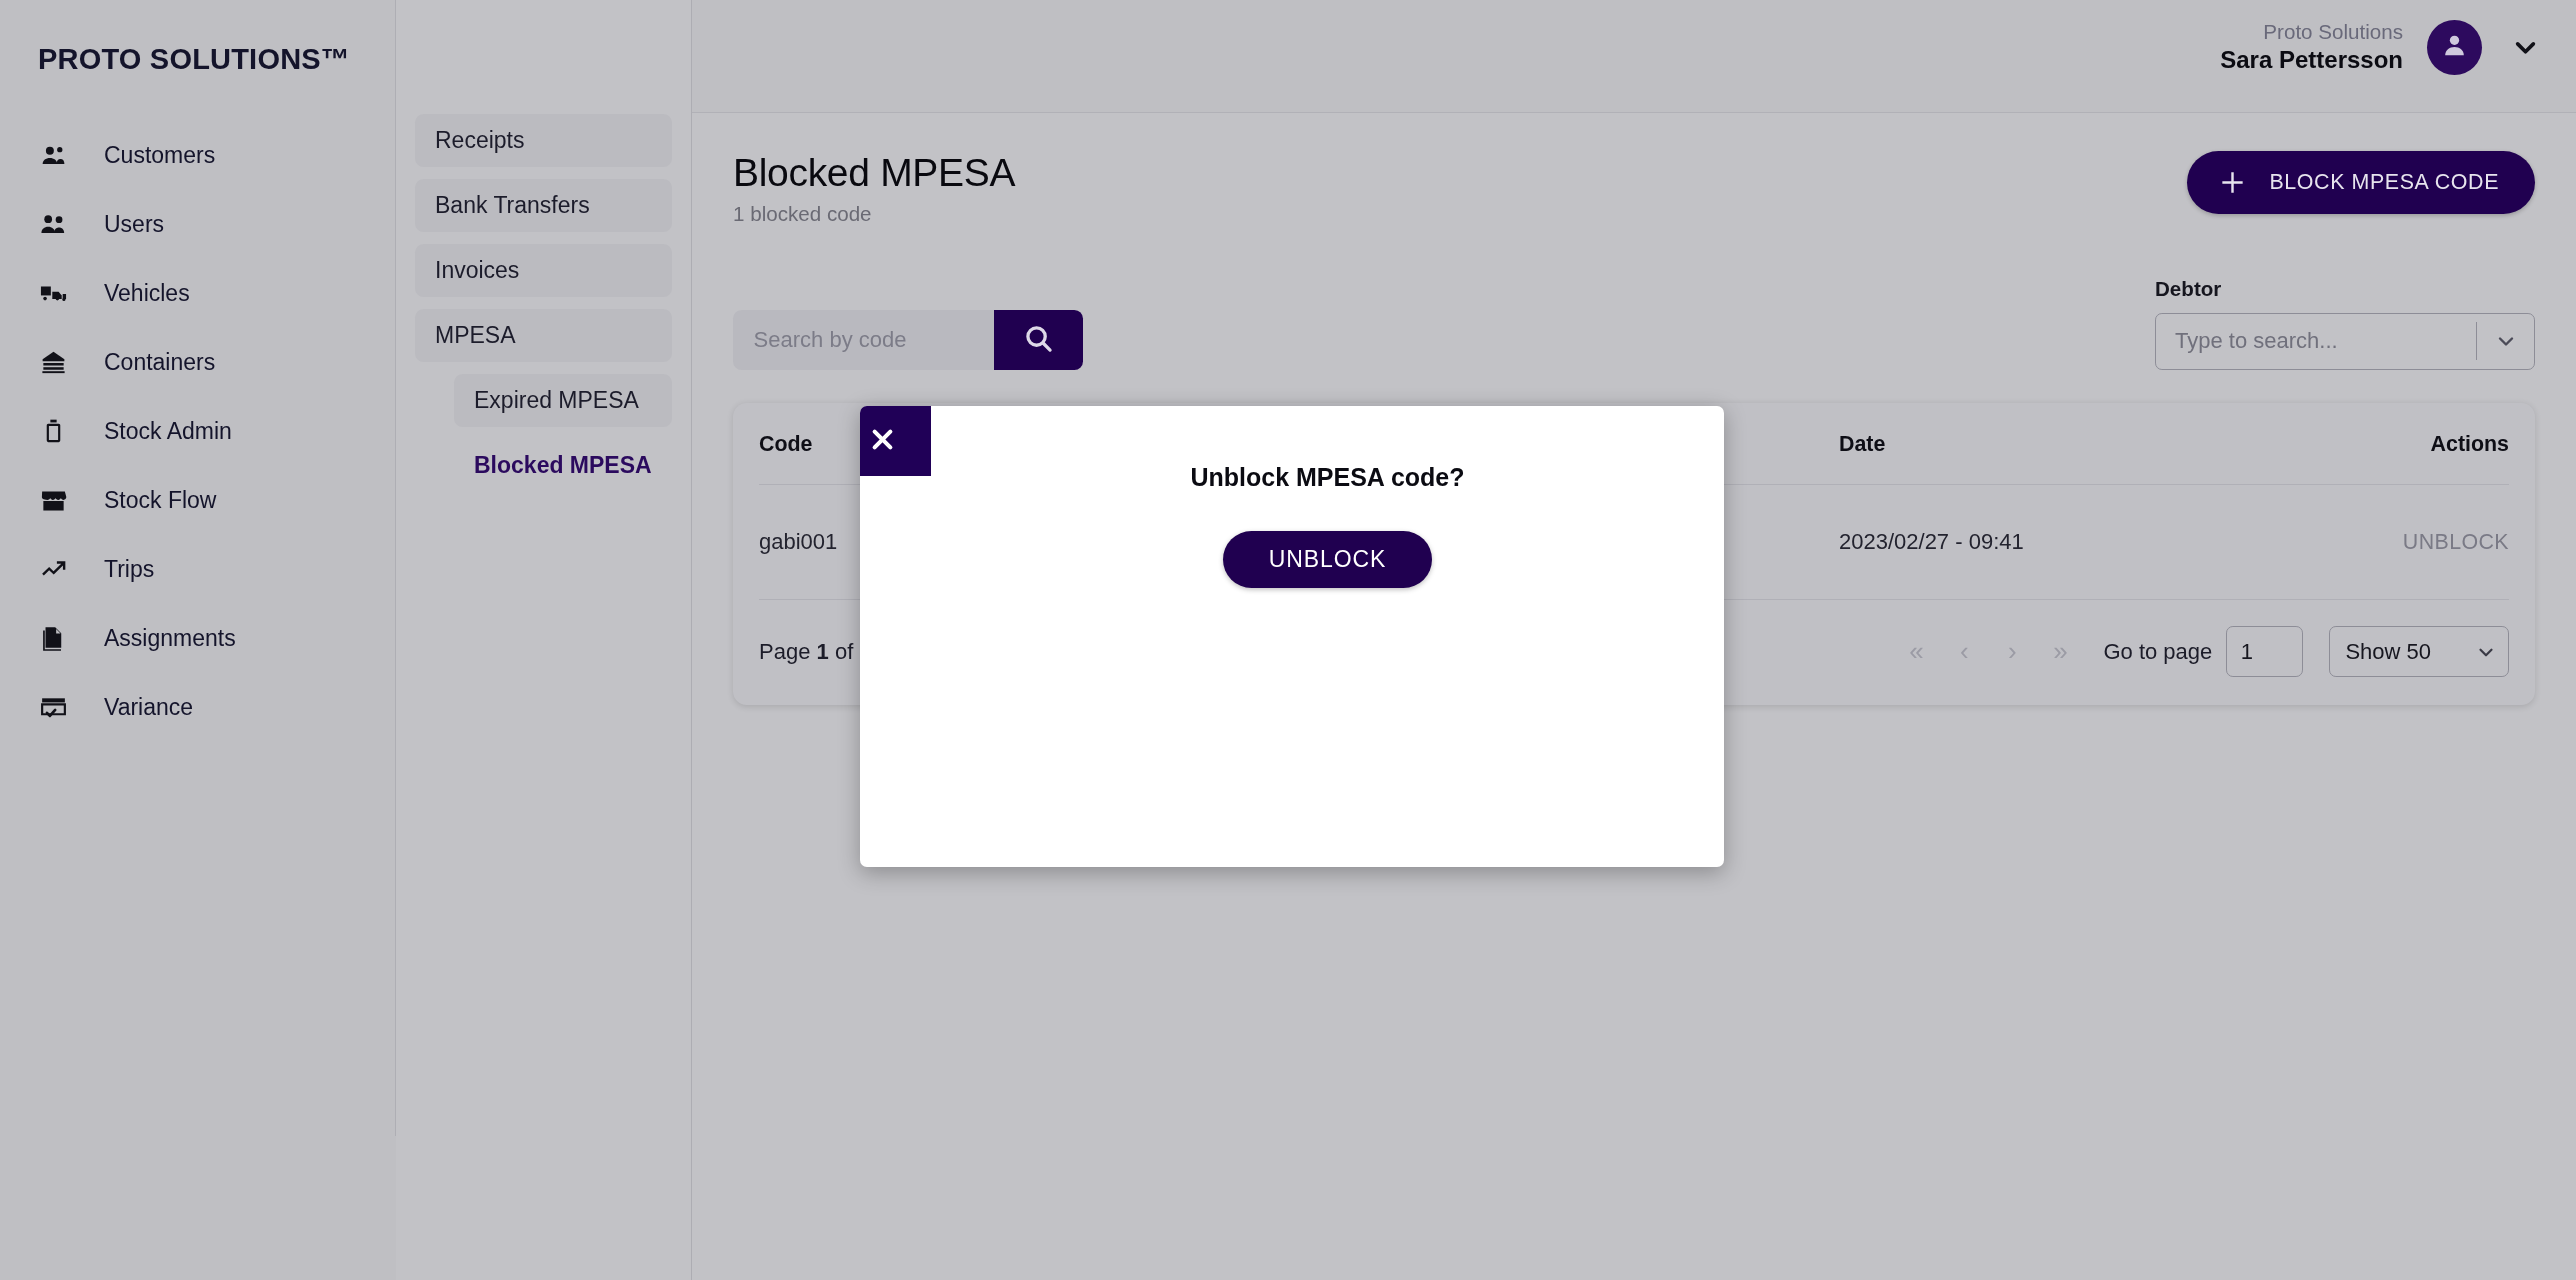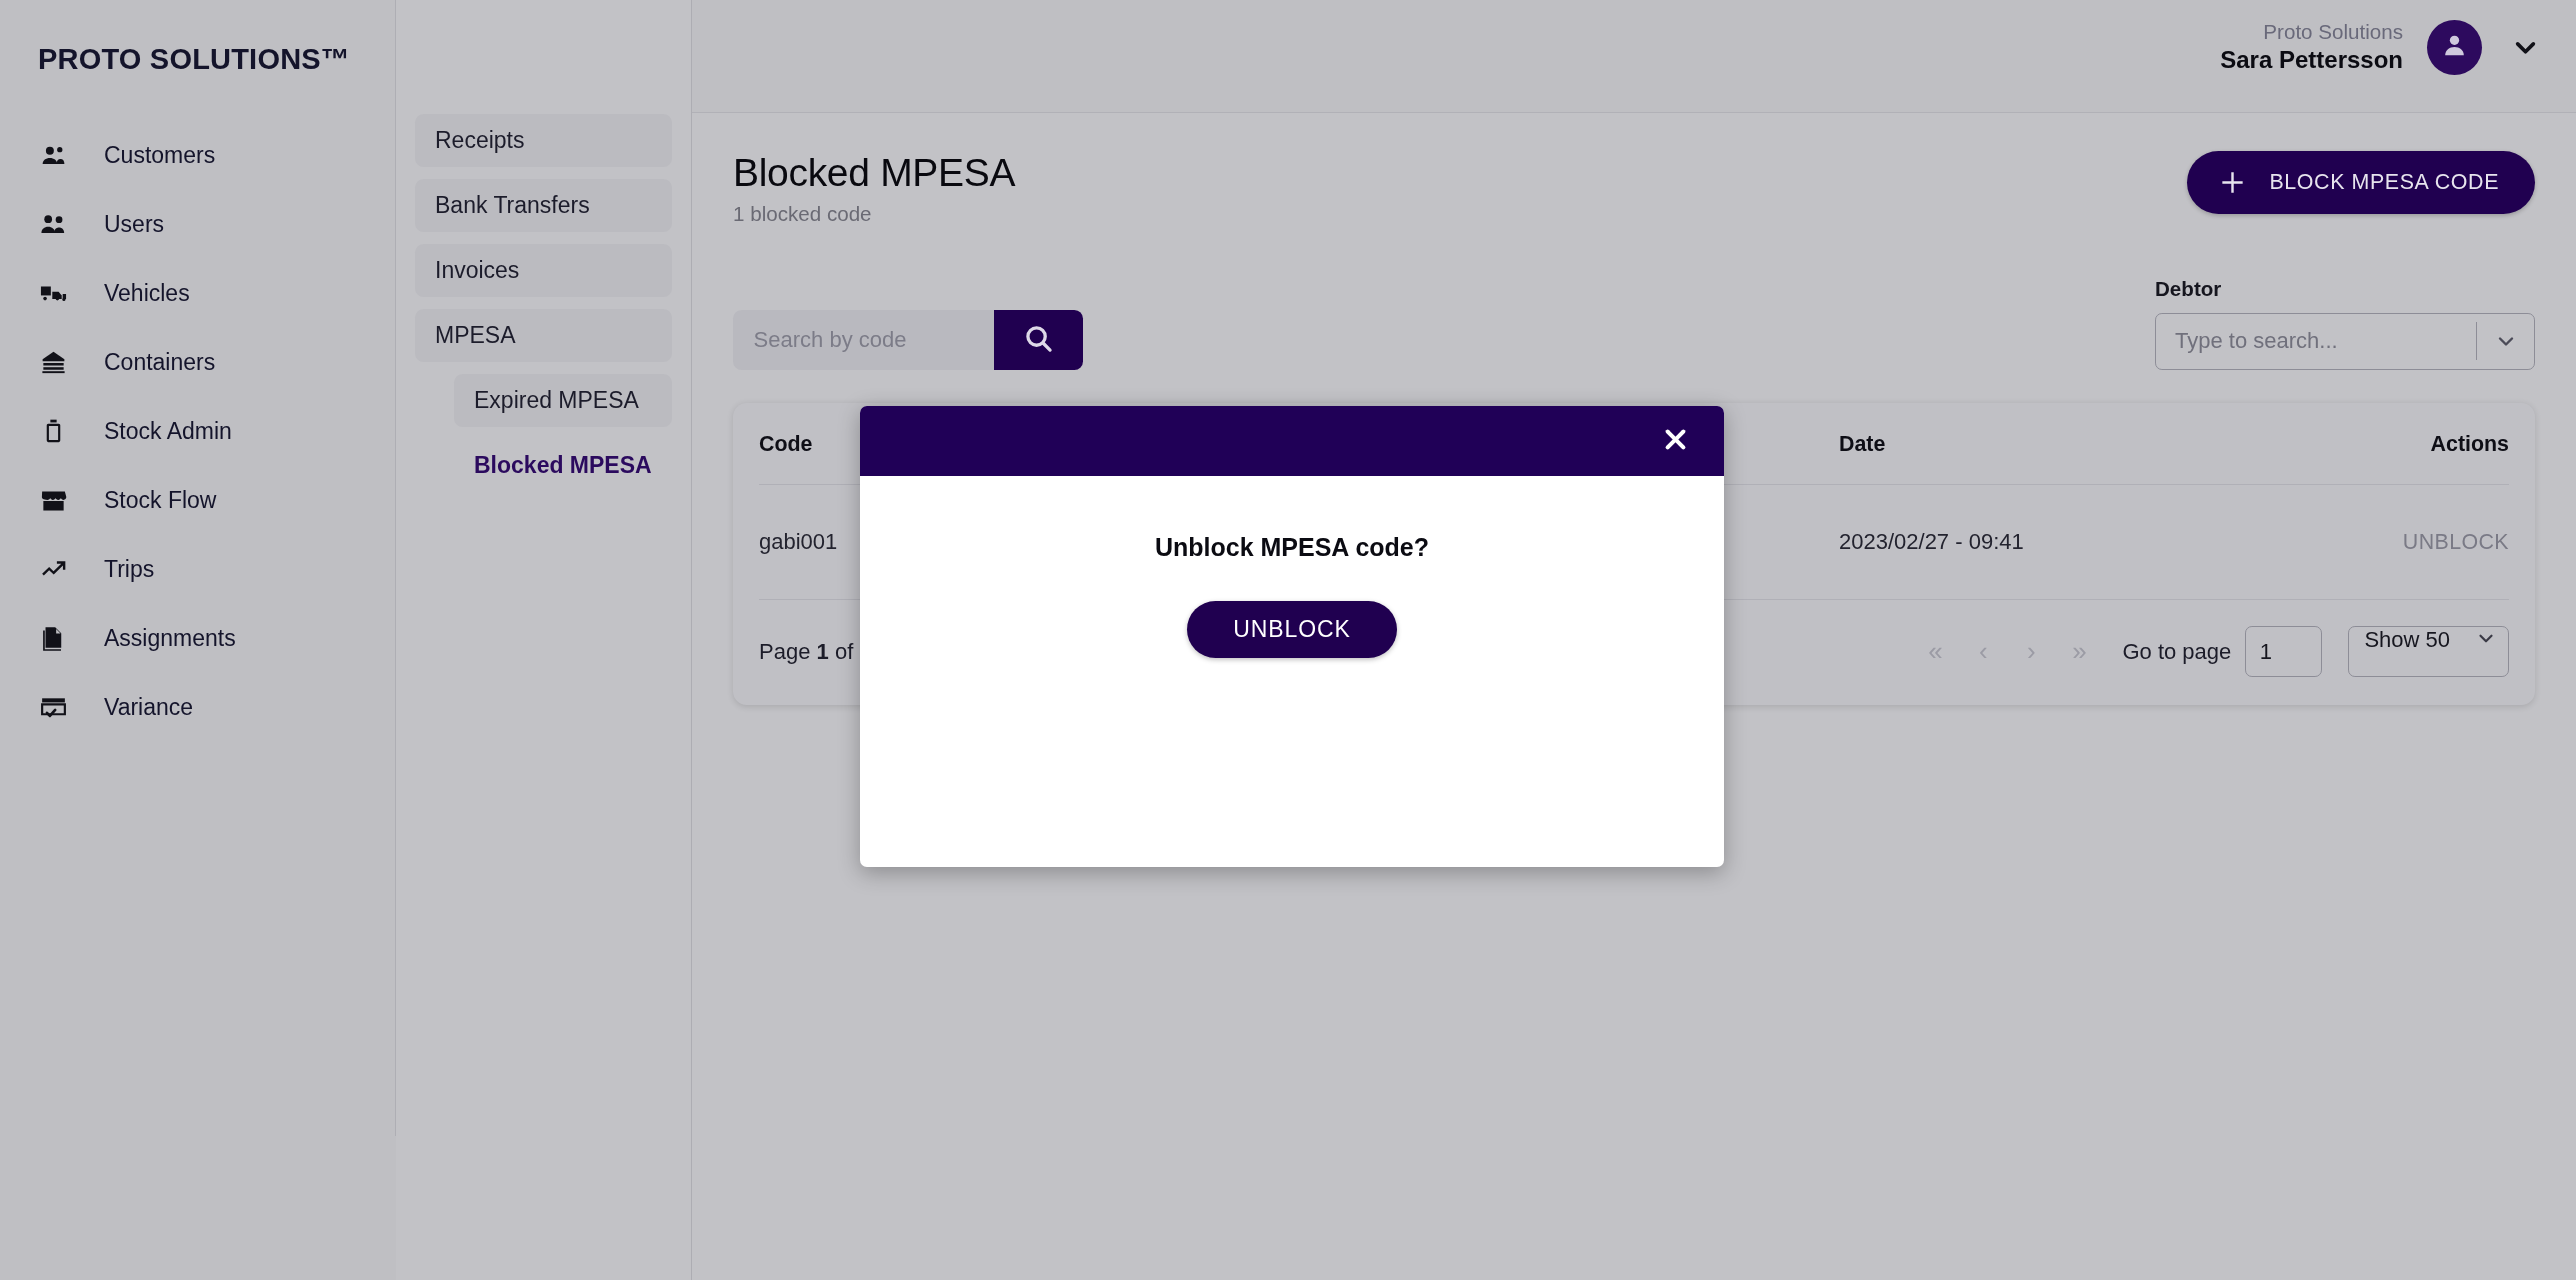--- a/index.html
+++ b/index.html
@@ -156,23 +156,23 @@
     color: #9b9ba5; font-size: 26px; cursor: pointer; background: none; border: none;
     font-family: "Liberation Sans", sans-serif;
   }
   .goto-label { font-size: 22px; color: #1c1c29; margin: 0 13.7px 0 19px; white-space: nowrap; }
   .goto-input {
     width: 77px; height: 51px; border: 0.9px solid #8d8d97; border-radius: 6.9px;
     background: transparent; padding: 0 13.7px; font-size: 22px; color: #16161f;
     font-family: "Liberation Sans", sans-serif; outline: none;
   }
   .show-select {
-    margin-left: 26px; width: 161px; height: 51px;
+    margin-left: 26px; width: 180px; height: 51px;
     border: 0.9px solid #8d8d97; border-radius: 6.9px;
-    display: flex; align-items: flex-start; cursor: pointer;
+    display: flex; align-items: center; cursor: pointer;
   }
   .show-select .val { flex: 1; padding-left: 15.4px; font-size: 22px; color: #16161f; white-space: nowrap; }
   .show-select .chev { width: 45px; display:flex; align-items:center; justify-content:center; }
   .show-select .chev svg { width: 22px; height: 22px; stroke: #3a3a46; stroke-width: 2.4; fill:none; }
 
   
   .topbar {
     position: absolute; top: 0; right: 0;
     height: 94px; display: flex; align-items: center; gap: 24px;
     padding-right: 31px; z-index: 40;
@@ -188,21 +188,21 @@
   .tb-chev { width: 39px; height: 39px; display:flex; align-items:center; justify-content:center; cursor:pointer; }
   .tb-chev svg { width: 29px; height: 29px; stroke: #111118; stroke-width: 3; fill: none; }
 
   
   .modal {
     position: absolute; left: 860px; top: 406px;
     width: 864px; height: 461px;
     background: #ffffff; border-radius: 6.9px;
     box-shadow: 0 5.1px 22px rgba(0,0,0,.28);
     z-index: 100; overflow: hidden;
-    display: flex; flex-direction: column;
+    display: flex; flex-direction: row;
   }
   .modal-head {
     height: 70px; background: #200057;
     display: flex; align-items: center; justify-content: flex-end;
     padding-right: 26px; flex: 0 0 70px;
   }
   .modal-close {
     width: 45px; height: 45px; background: none; border: none; cursor: pointer;
     display: flex; align-items: center; justify-content: center;
   }

